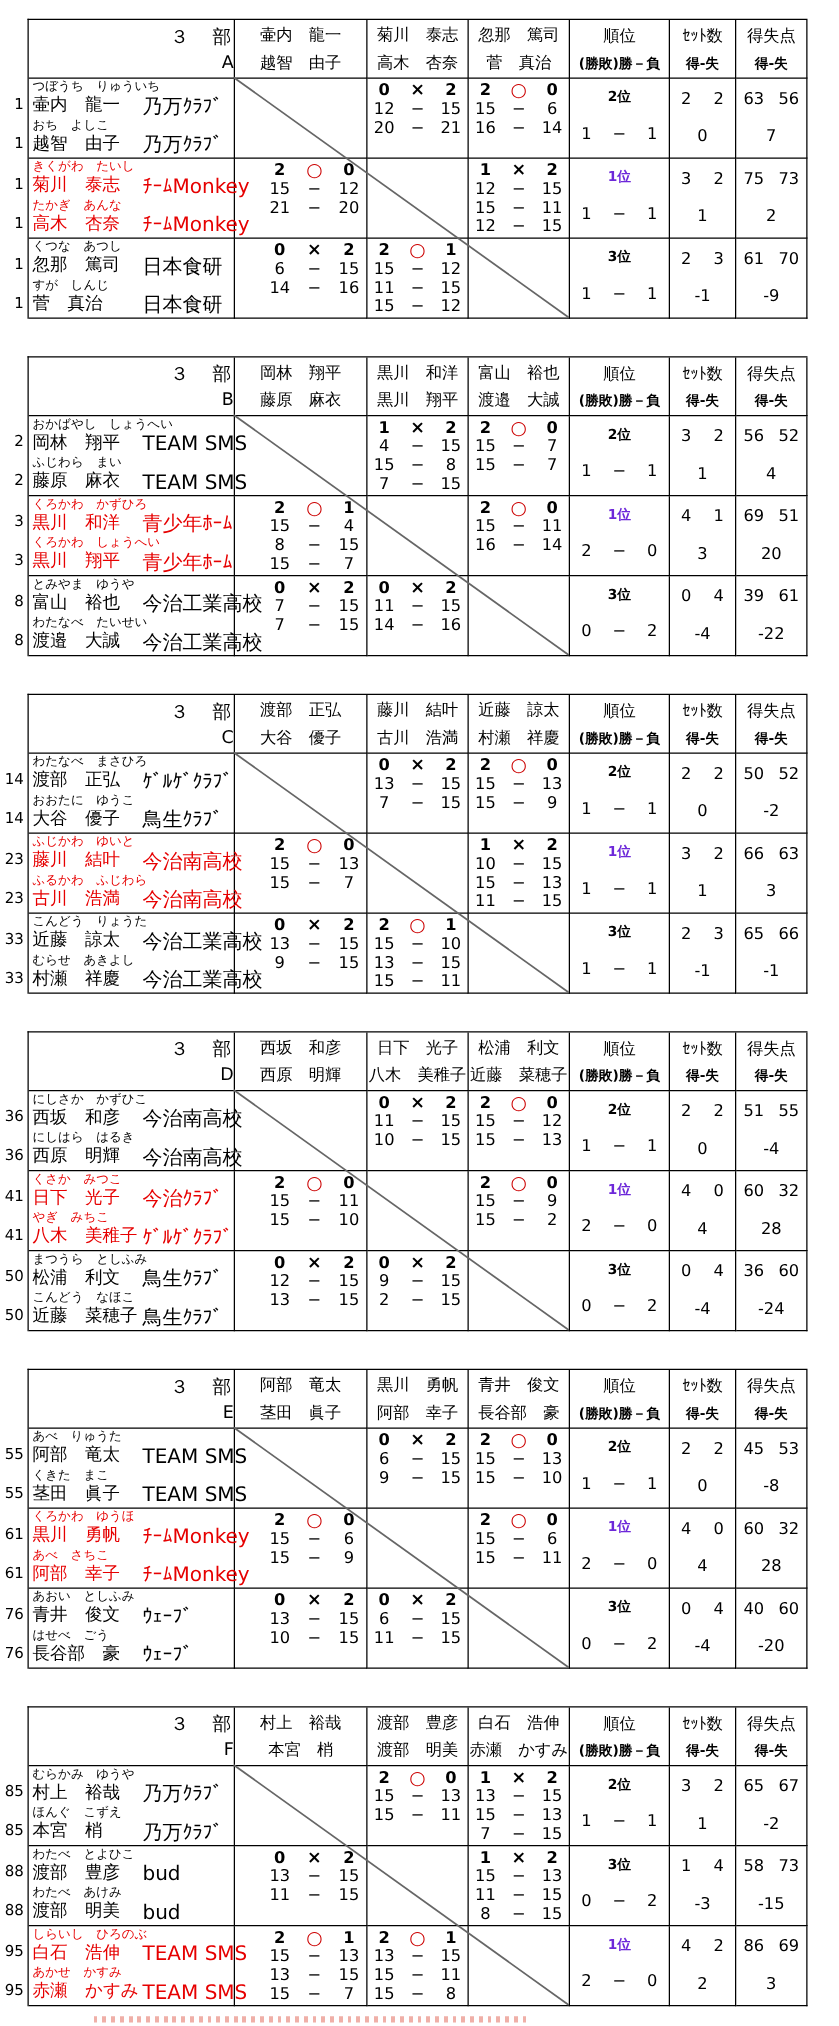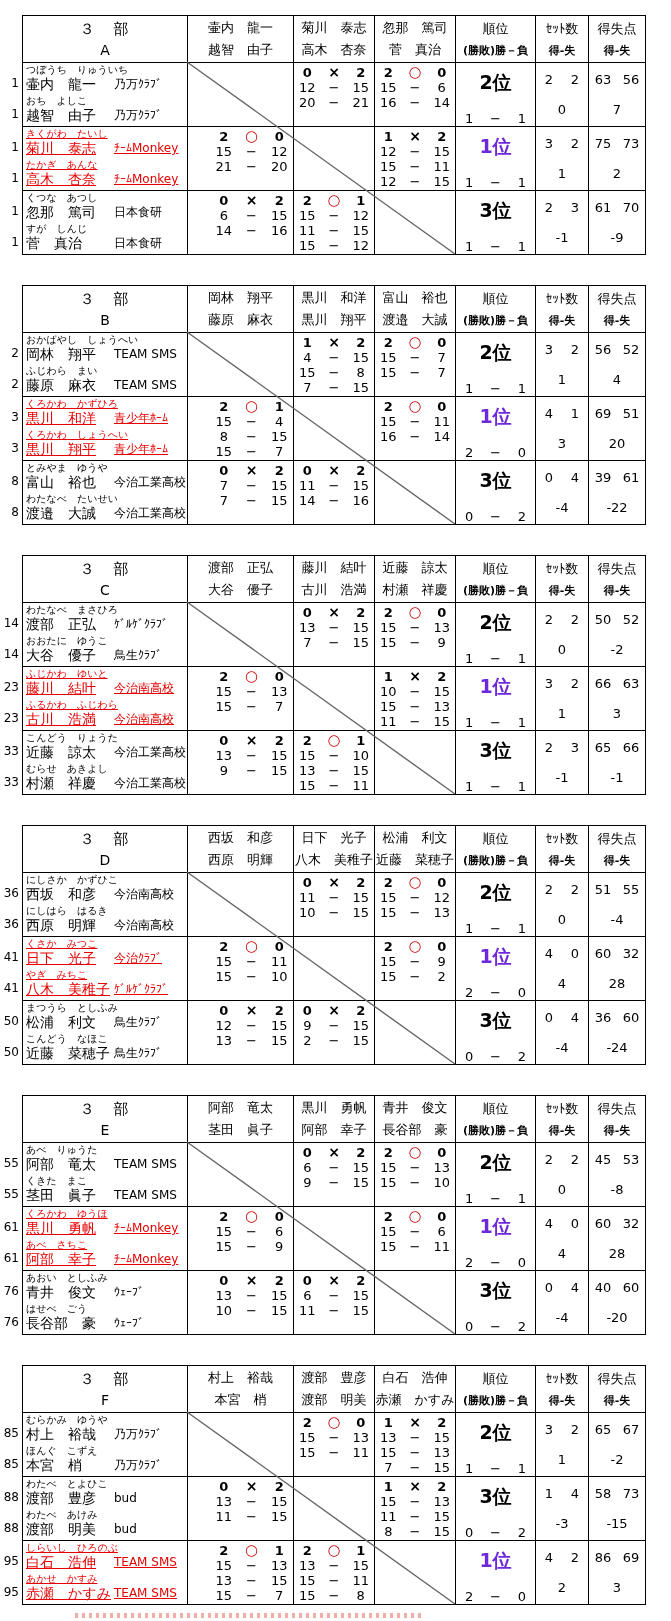--- a/index.html
+++ b/index.html
@@ -4,43 +4,43 @@
 <style>
   html,body{margin:0;padding:0;}
   body{position:relative;width:671px;height:1621px;background:#fff;
        font-family:"DejaVu Sans","Liberation Sans",sans-serif;color:#000;}
   .block{position:absolute;left:0;width:671px;height:240px;}
   .grid{position:absolute;left:22px;top:0;display:grid;
         grid-template-columns:165px 106px 81px 81px 80px 53px 57px;
         grid-template-rows:47px 64px 64px 64px;
         border-top:1px solid #000;border-left:1px solid #000;background:#fff;}
   .cell{border-right:1px solid #000;border-bottom:1px solid #000;position:relative;background:transparent;}
-  .h-name{display:flex;flex-direction:column;justify-content:space-evenly;align-items:center;}
+  .h-name{display:flex;flex-direction:column;justify-content:space-evenly;align-items:flex-end;}
   .division{font-size:15px;letter-spacing:2px;}
   .group{font-size:14px;}
   .h-pair,.h-col{display:flex;flex-direction:column;justify-content:space-evenly;align-items:center;
         font-size:13px;white-space:nowrap;overflow:hidden;}
   .h-col .sub{font-size:11px;font-weight:bold;}
   .c-name{padding-top:1px;}
   .player{position:relative;height:31px;padding-left:3px;}
   .furi{font-size:10px;line-height:11px;white-space:nowrap;}
   .pline{display:flex;font-size:14px;line-height:19px;white-space:nowrap;}
   .pline .nm{width:88px;flex:none;}
-  .pline .team{font-size:12px;}
+  .pline .team{font-size:16px;}
   .entry{position:absolute;left:-20px;top:12px;width:16px;font-size:12px;text-align:right;color:#000;}
-  .red .furi,.red .nm,.red .team{color:#e60000;text-decoration:underline;}
+  .red .furi,.red .nm,.red .team{color:#e60000;}
   .c-score{padding-top:2px;font-size:13px;}
   .c-score.m1{padding-left:22px;}
   .sline{display:grid;grid-template-columns:1fr 1fr 1fr;height:15px;line-height:15px;
          text-align:center;align-items:center;}
   .sline.res{font-weight:bold;}
   .sym-circle{color:#cc0000;font-size:15px;font-weight:bold;line-height:13px;}
   .sym-cross{color:#000;font-size:14px;}
   .c-rank{text-align:center;}
-  .rank-label{margin-top:7px;font-size:19px;font-weight:bold;}
+  .rank-label{margin-top:7px;font-size:11px;font-weight:bold;}
   .rank-label.first{color:#6d28d9;}
   .wl{display:grid;grid-template-columns:1fr 1fr 1fr;margin-top:15px;font-size:13px;text-align:center;}
   .c-num{text-align:center;font-size:13px;}
   .two{display:grid;grid-template-columns:1fr 1fr;margin-top:9px;}
   .diff{margin-top:15px;}
   svg.diag{position:absolute;left:0;top:0;overflow:visible;pointer-events:none;}
   .clip-frag{position:absolute;left:75px;top:1613px;width:348px;height:5px;opacity:.5;
      background:repeating-linear-gradient(90deg,#e06050 0 3px,transparent 3px 7px);}
 </style>
 </head>

